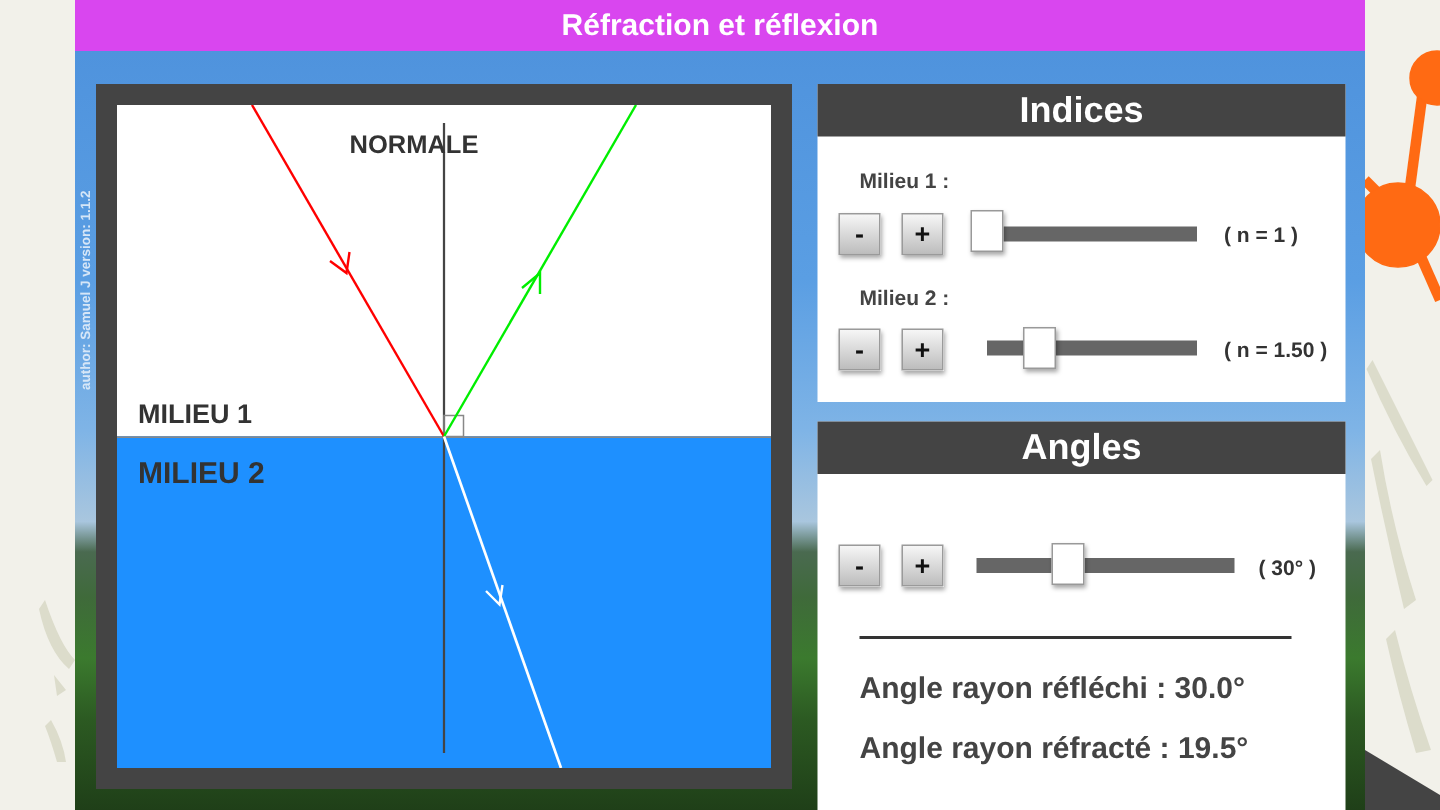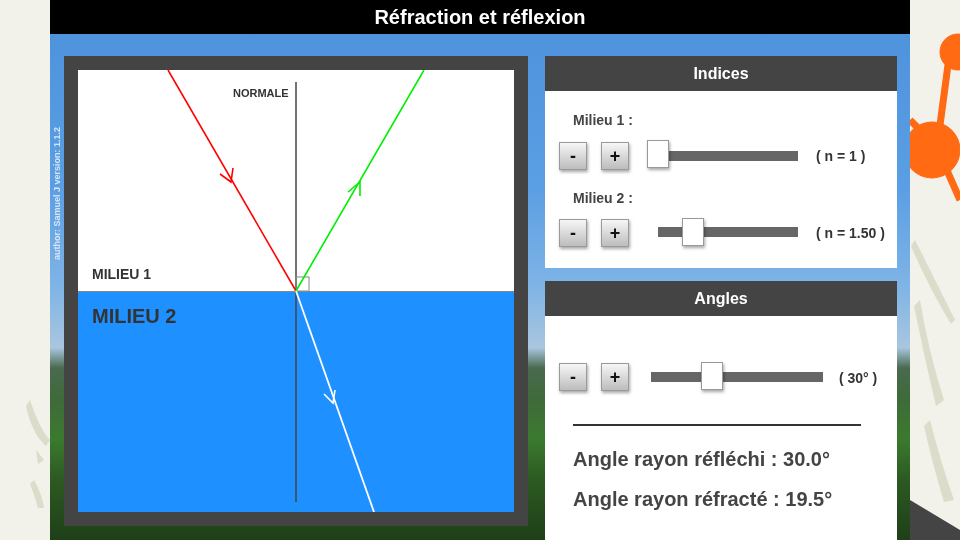--- a/index.html
+++ b/index.html
@@ -12,49 +12,49 @@
   .page-deco-left { left:0; width:50px; }
   .page-deco-right { left:910px; width:50px; }
   .stage {
     position:absolute; left:50px; top:34px; width:860px; height:506px;
     background: linear-gradient(to bottom,
       #4f93dd 0%, #5a9ee3 30%, #7fb4e6 50%, #a9c6de 62%,
       #4a6a50 66%, #3f6a3a 72%, #3b7a2e 80%, #2c5a22 88%, #1f3f18 100%);
   }
   .titlebar {
     position:absolute; left:50px; top:0; width:860px; height:34px;
-    background:#000000; color:#fff; text-align:center;
+    background:#d946ef; color:#fff; text-align:center;
     font-weight:bold; font-size:20px; line-height:34px;
   }
   .author {
     position:absolute; left:52px; top:60px; width:14px; height:200px;
     color:#d6e6f7; font-size:9px; font-weight:bold;
     writing-mode: vertical-rl; transform: rotate(180deg);
     text-align:left; white-space:nowrap;
   }
   .diagram-frame {
     position:absolute; left:64px; top:56px; width:464px; height:470px;
     background:#444444;
   }
   .diagram {
     position:absolute; left:78px; top:70px; width:436px; height:442px;
   }
   .medium1 { position:absolute; left:0; top:0; width:436px; height:221px; background:#ffffff; }
   .medium2 { position:absolute; left:0; top:221px; width:436px; height:221px; background:#1e90ff; border-top:1px solid #888; box-sizing:border-box; }
   .diagram svg { position:absolute; left:0; top:0; }
   .label-normale {
-    position:absolute; left:155px; top:17px; font-size:11px; font-weight:bold; color:#333;
+    position:absolute; left:155px; top:17px; font-size:17px; font-weight:bold; color:#333;
   }
-  .label-m1 { position:absolute; left:14px; top:196px; font-size:14px; font-weight:bold; color:#333; }
+  .label-m1 { position:absolute; left:14px; top:196px; font-size:18px; font-weight:bold; color:#333; }
   .label-m2 { position:absolute; left:14px; top:235px; font-size:20px; font-weight:bold; color:#333; }
 
   .panel { position:absolute; left:545px; width:352px; background:#fff; }
   .panel-header {
     height:35px; background:#444444; color:#fff; text-align:center;
-    font-weight:bold; font-size:16px; line-height:35px;
+    font-weight:bold; font-size:24px; line-height:35px;
   }
   .panel-indices { top:56px; height:212px; }
   .panel-angles { top:281px; height:260px; }
 
   .field-label { position:absolute; font-size:14px; font-weight:bold; color:#444;text-align:right; }
   .btn {
     position:absolute; width:28px; height:28px; box-sizing:border-box;
     background:linear-gradient(#f6f6f6, #bdbdbd);
     border:1px solid #9a9a9a; box-shadow:1px 2px 3px rgba(0,0,0,0.35);
     font-weight:bold; font-size:18px; color:#111; text-align:center; line-height:26px;

